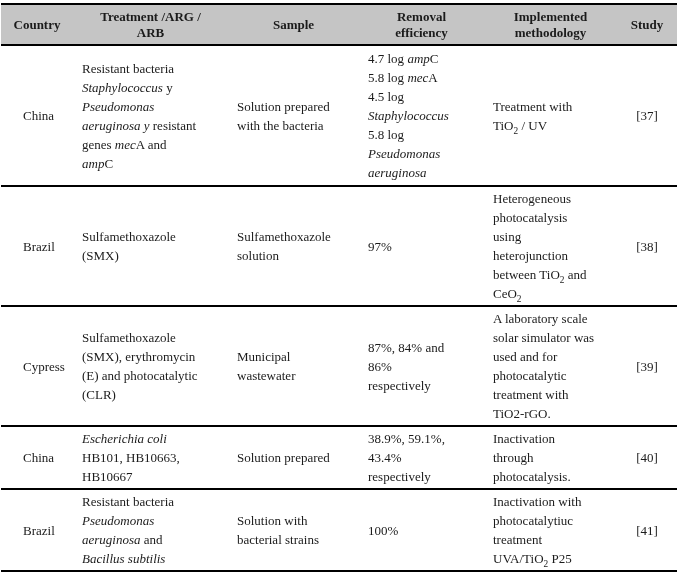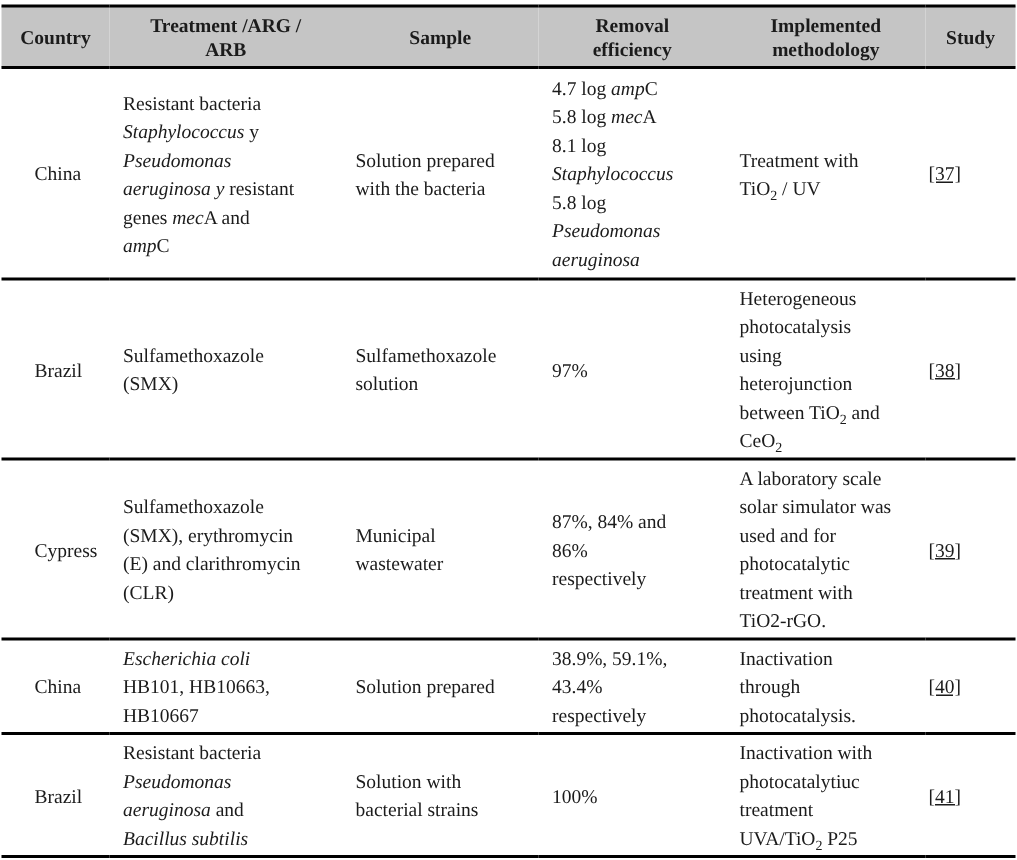--- a/index.html
+++ b/index.html
@@ -28,21 +28,21 @@
   }
   table.results tbody td {
     border-bottom: 2px solid #000;
     vertical-align: middle;
     text-align: left;
     line-height: 19px;
     padding: 2px 4px 2px 9px;
     word-wrap: break-word;
   }
   table.results tbody td.col-0 { padding-left: 22px; }
-  table.results tbody td.col-5 { text-align: left; padding-left: 2px; padding-right: 2px; text-decoration: underline; }
+  table.results tbody td.col-5 { text-align: center; padding-left: 2px; padding-right: 2px; }
   table.results tbody tr.r-0 { height: 141px; }
   table.results tbody tr.r-1 { height: 120px; }
   table.results tbody tr.r-2 { height: 119px; }
   table.results tbody tr.r-3 { height: 56px; }
   table.results tbody tr.r-4 { height: 78px; }
   i.it { font-style: italic; text-align: right; }
   sub.sb { font-size: 0.72em; line-height: 0; }
 </style>
 </head>
 <body>
@@ -65,35 +65,35 @@
           <th><span>Removal</span><br><span>efficiency</span></th>
           <th><span>Implemented</span><br><span>methodology</span></th>
           <th><span>Study</span></th>
         </tr>
     </thead>
     <tbody>
         <tr class="r-0">
           <td class="col-0"><span>China</span></td>
           <td class="col-1"><span>Resistant bacteria</span><br><i class="it">Staphylococcus</i><span> y</span><br><i class="it">Pseudomonas</i><br><i class="it">aeruginosa y</i><span> resistant</span><br><span>genes </span><i class="it">mec</i><span>A and</span><br><i class="it">amp</i><span>C</span></td>
           <td class="col-2"><span>Solution prepared</span><br><span>with the bacteria</span></td>
-          <td class="col-3"><span>4.7 log </span><i class="it">amp</i><span>C</span><br><span>5.8 log </span><i class="it">mec</i><span>A</span><br><span>8.1 log</span><br><i class="it">Staphylococcus</i><br><span>5.8 log</span><br><i class="it">Pseudomonas</i><br><i class="it">aeruginosa</i></td>
+          <td class="col-3"><span>4.7 log </span><i class="it">amp</i><span>C</span><br><span>5.8 log </span><i class="it">mec</i><span>A</span><br><span>4.5 log</span><br><i class="it">Staphylococcus</i><br><span>5.8 log</span><br><i class="it">Pseudomonas</i><br><i class="it">aeruginosa</i></td>
           <td class="col-4"><span>Treatment with</span><br><span>TiO</span><sub class="sb">2</sub><span> / UV</span></td>
           <td class="col-5"><span>[37]</span></td>
         </tr>
         <tr class="r-1">
           <td class="col-0"><span>Brazil</span></td>
           <td class="col-1"><span>Sulfamethoxazole</span><br><span>(SMX)</span></td>
           <td class="col-2"><span>Sulfamethoxazole</span><br><span>solution</span></td>
           <td class="col-3"><span>97%</span></td>
           <td class="col-4"><span>Heterogeneous</span><br><span>photocatalysis</span><br><span>using</span><br><span>heterojunction</span><br><span>between TiO</span><sub class="sb">2</sub><span> and</span><br><span>CeO</span><sub class="sb">2</sub></td>
           <td class="col-5"><span>[38]</span></td>
         </tr>
         <tr class="r-2">
           <td class="col-0"><span>Cypress</span></td>
-          <td class="col-1"><span>Sulfamethoxazole</span><br><span>(SMX), erythromycin</span><br><span>(E) and clarithromycin</span><br><span>(CLR)</span></td>
+          <td class="col-1"><span>Sulfamethoxazole</span><br><span>(SMX), erythromycin</span><br><span>(E) and photocatalytic</span><br><span>(CLR)</span></td>
           <td class="col-2"><span>Municipal</span><br><span>wastewater</span></td>
           <td class="col-3"><span>87%, 84% and</span><br><span>86%</span><br><span>respectively</span></td>
           <td class="col-4"><span>A laboratory scale</span><br><span>solar simulator was</span><br><span>used and for</span><br><span>photocatalytic</span><br><span>treatment with</span><br><span>TiO2-rGO.</span></td>
           <td class="col-5"><span>[39]</span></td>
         </tr>
         <tr class="r-3">
           <td class="col-0"><span>China</span></td>
           <td class="col-1"><i class="it">Escherichia coli</i><br><span>HB101, HB10663,</span><br><span>HB10667</span></td>
           <td class="col-2"><span>Solution prepared</span></td>
           <td class="col-3"><span>38.9%, 59.1%,</span><br><span>43.4%</span><br><span>respectively</span></td>

